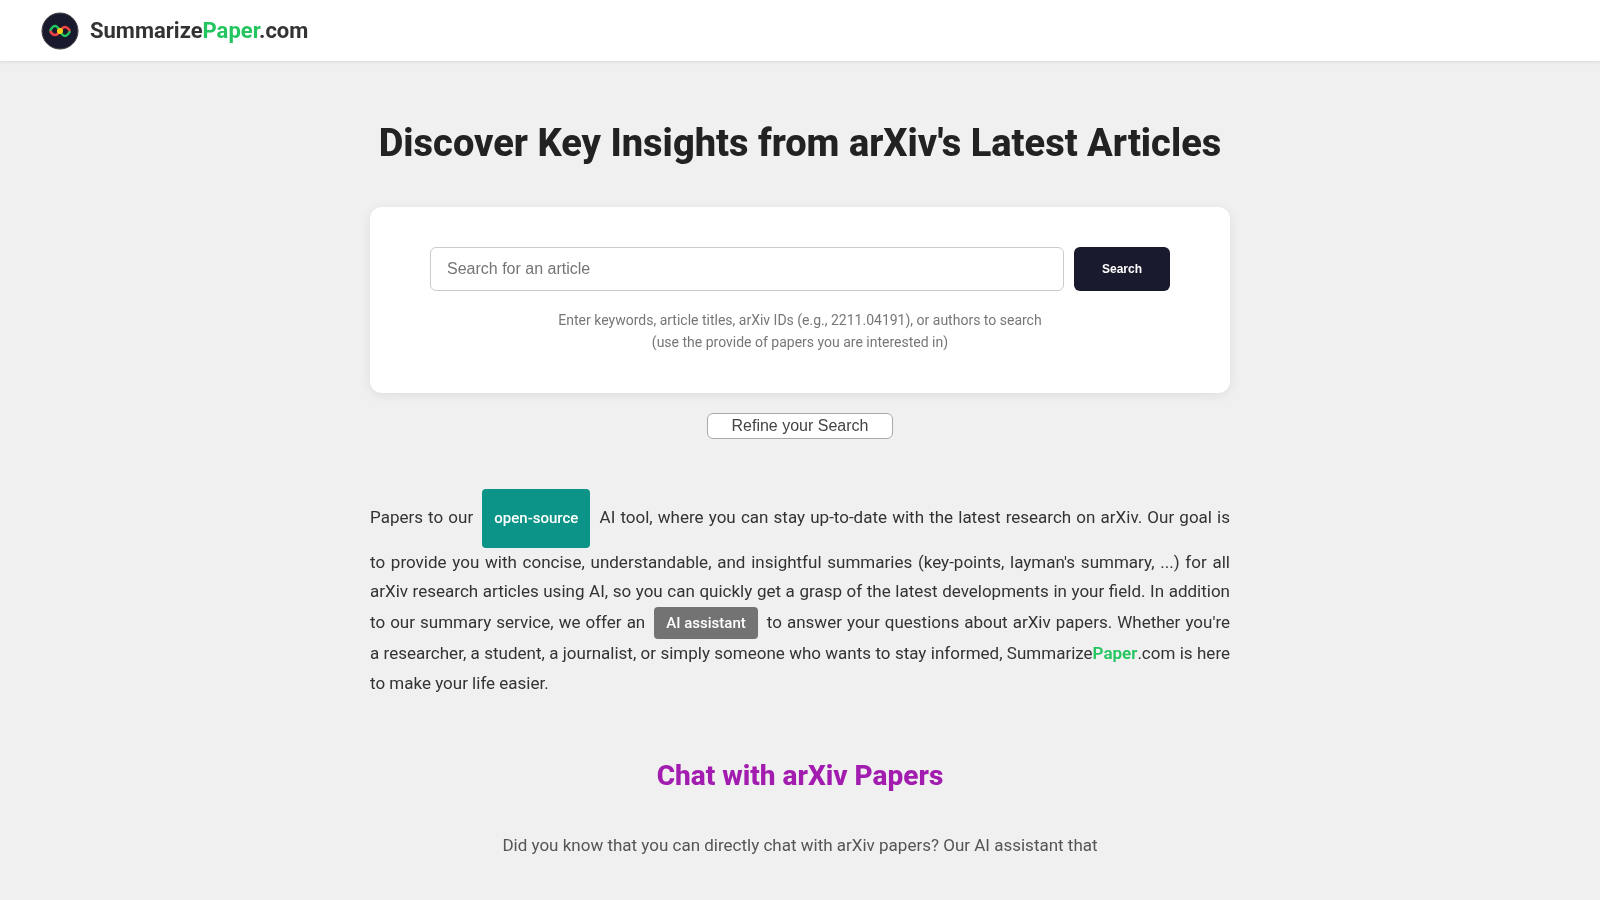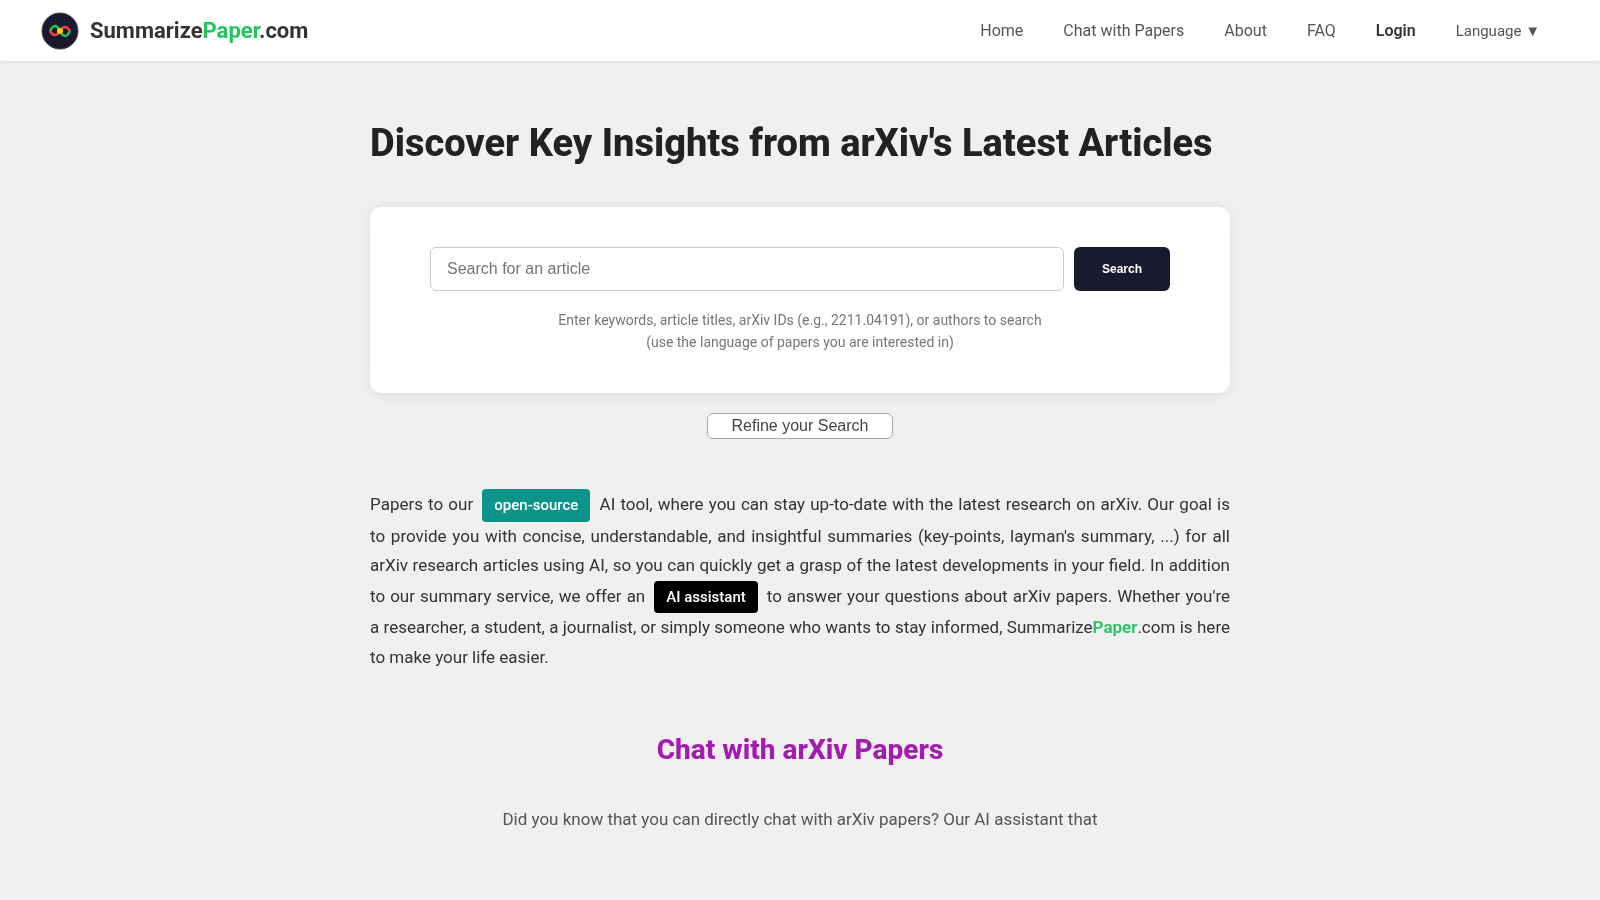--- a/index.html
+++ b/index.html
@@ -78,21 +78,21 @@
     }
 
     
     .main-content {
       max-width: 900px;
       margin: 0 auto;
       padding: 60px 20px 40px;
     }
 
     .page-title {
-      text-align: left;
+      text-align: center;
       font-size: 38px;
       font-weight: 800;
       color: #222;
       margin-bottom: 40px;
       line-height: 1.2;
     }
 
     
     .search-card {
       background: #ffffff;
@@ -162,30 +162,30 @@
       font-size: 17px;
       line-height: 1.75;
       color: #333;
       margin-bottom: 60px;
     }
 
     .badge-opensrc {
       display: inline-block;
       background-color: #0d9488;
       color: #fff;
-      padding: 3px 12px;
+      padding: 16px 12px;
       border-radius: 4px;
       font-size: 15px;
       font-weight: 500;
       margin: 0 4px;
     }
 
     .badge-ai {
       display: inline-block;
-      background-color: #000000;
+      background-color: #737373;
       color: #fff;
       padding: 3px 12px;
       border-radius: 4px;
       font-size: 15px;
       font-weight: 500;
       margin: 0 4px;
     }
 
     .brand-inline {
       color: #333;
@@ -225,42 +225,34 @@
       <circle cx="20" cy="20" r="18" fill="#1a1a2e" stroke="#444" stroke-width="1"></circle>
       <path d="M10 20 Q15 10 20 20 Q25 30 30 20" stroke="#22c55e" stroke-width="2.5" fill="none"></path>
       <path d="M10 20 Q15 28 20 20 Q25 12 30 20" stroke="#ef4444" stroke-width="2.5" fill="none"></path>
       <circle cx="20" cy="20" r="3" fill="#facc15"></circle>
     </svg>
     <span class="brand-text">
       <span>Summarize</span><span class="paper">Paper</span><span>.com</span>
     </span>
   </a>
 
-  <ul class="navbar-nav">
-    <li class="nav-item">Home</li>
-    <li class="nav-item">Chat with Papers</li>
-    <li class="nav-item">About</li>
-    <li class="nav-item">FAQ</li>
-    <li class="nav-item login">Login</li>
-    <li class="nav-item language">Language ▼</li>
-  </ul>
 </nav>
 
 <div class="main-content">
 
   <h1 class="page-title">Discover Key Insights from arXiv's Latest Articles</h1>
 
   <div class="search-card">
     <div class="search-row">
       <input class="search-input" type="text" placeholder="Search for an article" style="">
       <button class="search-button">Search</button>
     </div>
     <p class="search-hint">
       <span>Enter keywords, article titles, arXiv IDs (e.g., 2211.04191), or authors to search</span><br>
-      <span>(use the language of papers you are interested in)</span>
+      <span>(use the provide of papers you are interested in)</span>
     </p>
   </div>
 
   <div class="refine-container">
     <button class="refine-button">Refine your Search</button>
   </div>
 
   <div class="welcome-section">
     <span>Papers to our</span>
     <span class="badge-opensrc">open-source</span>

